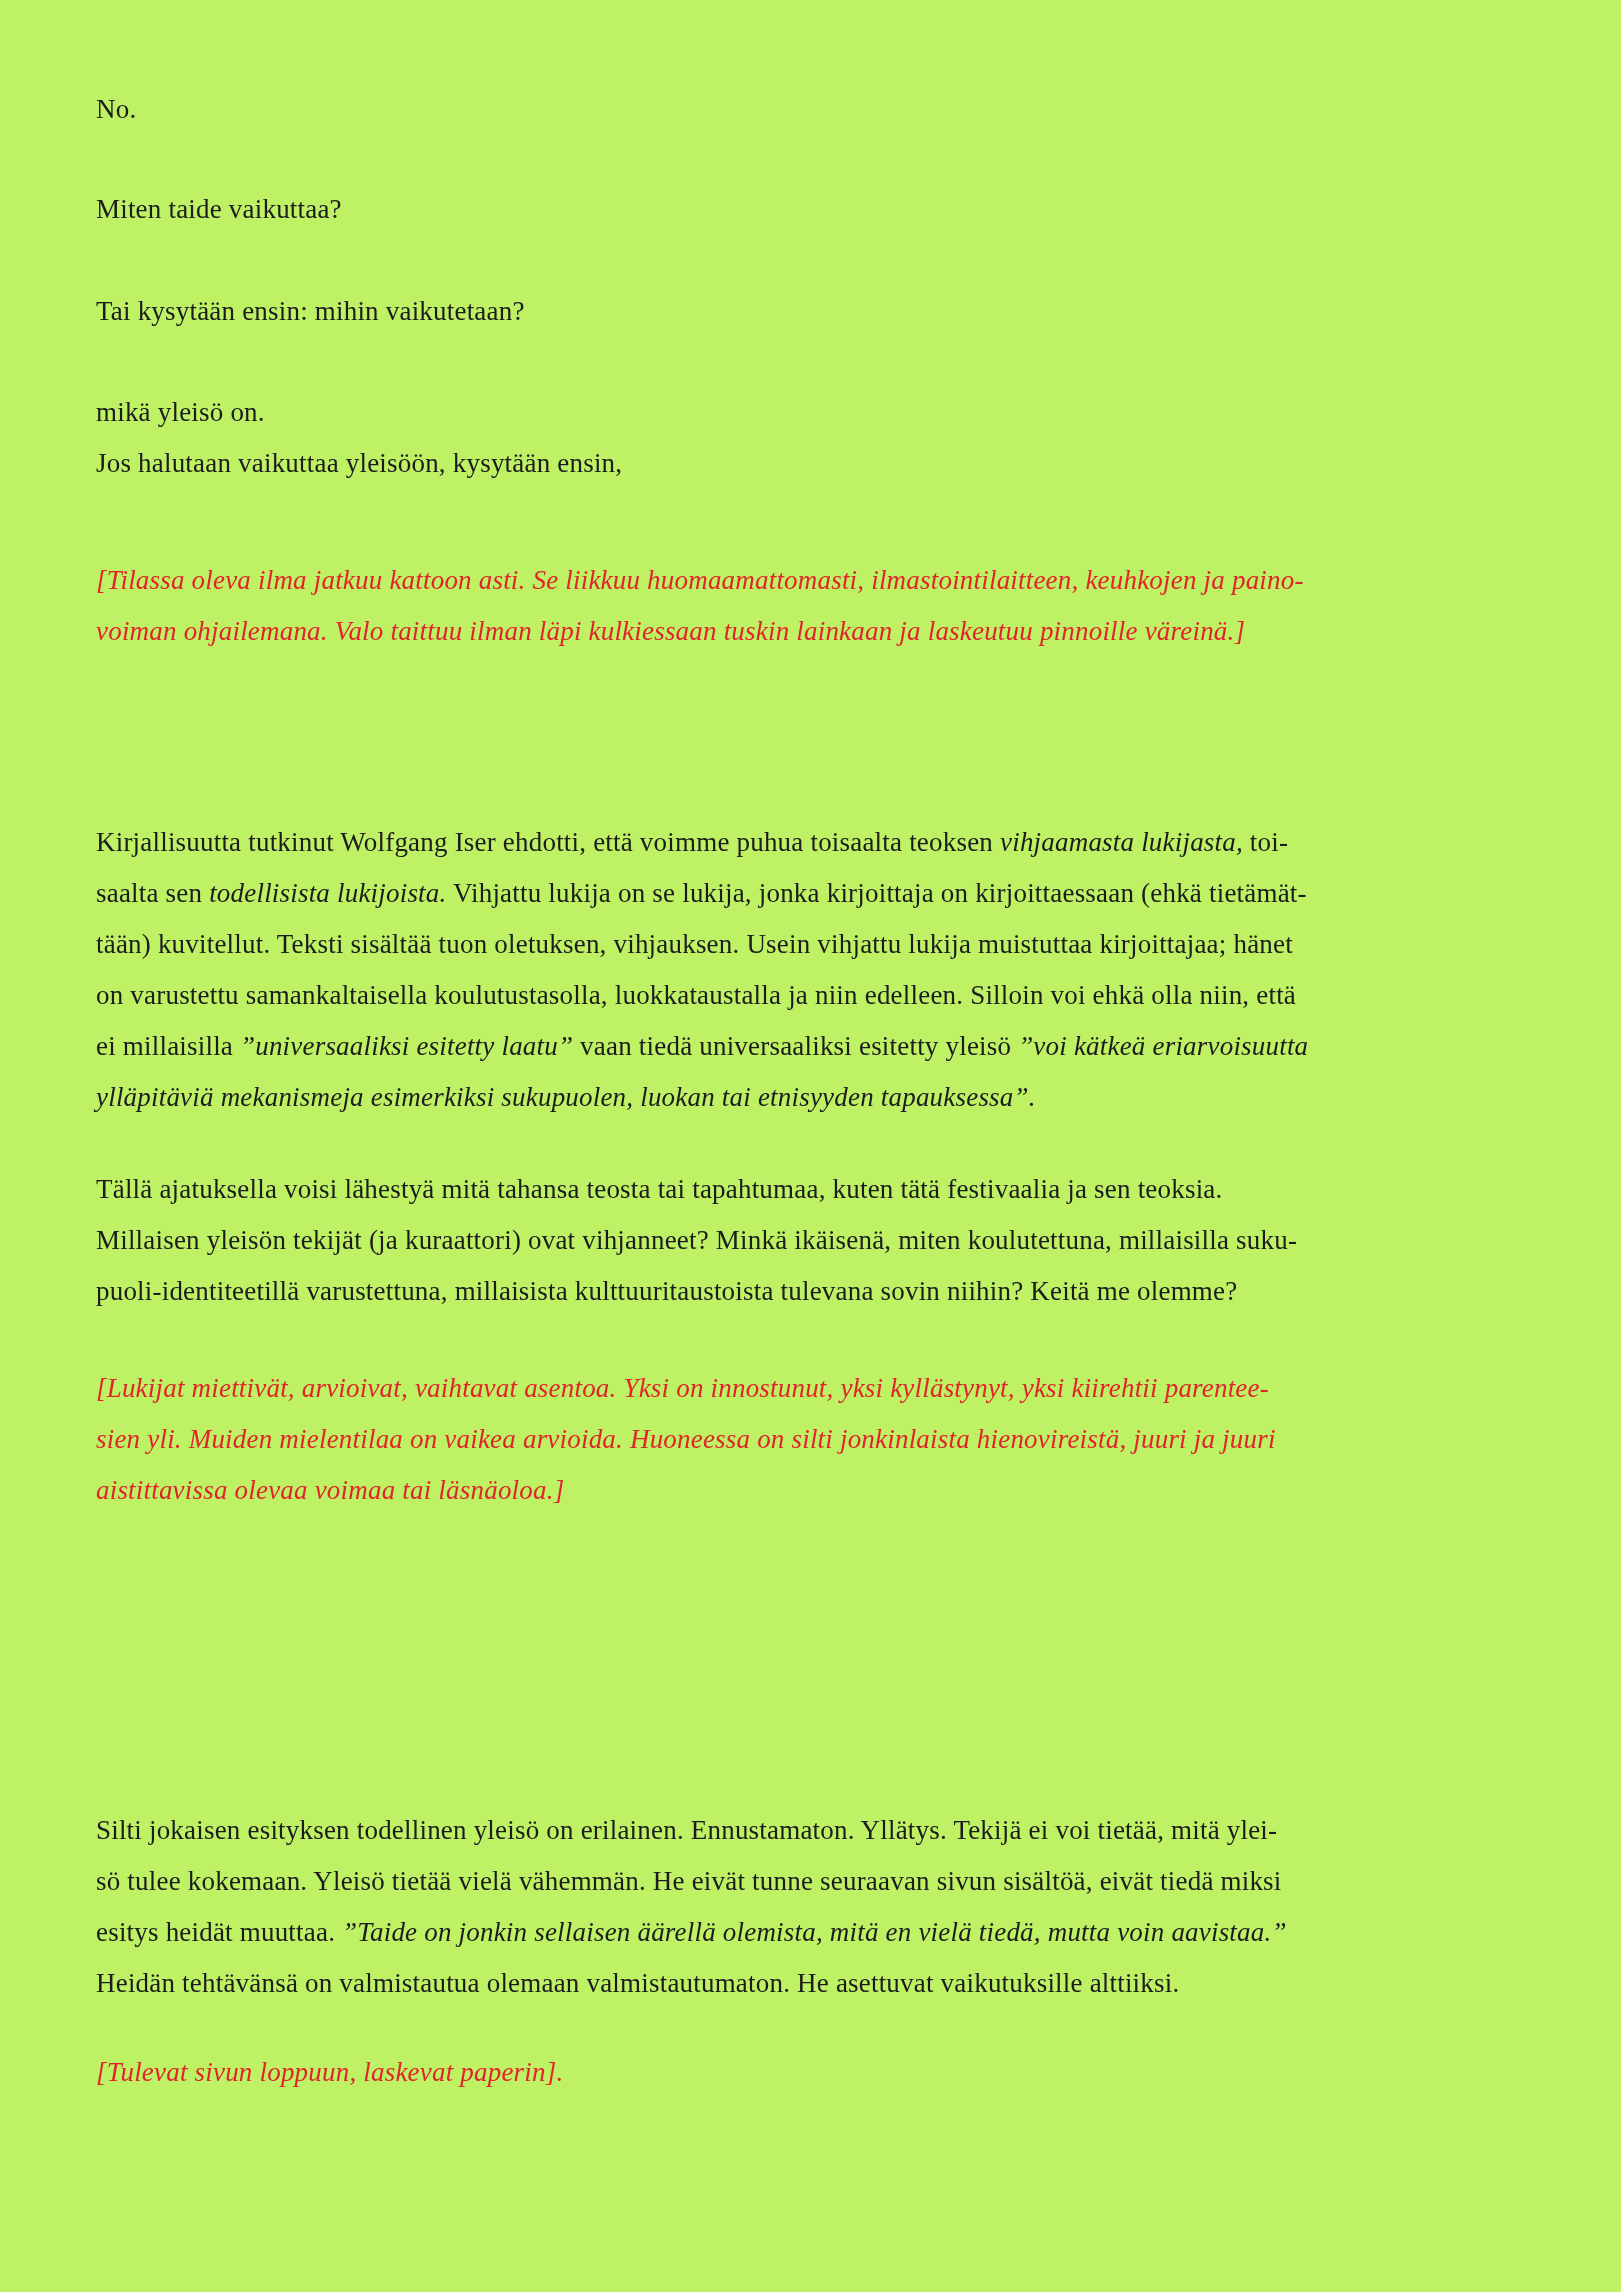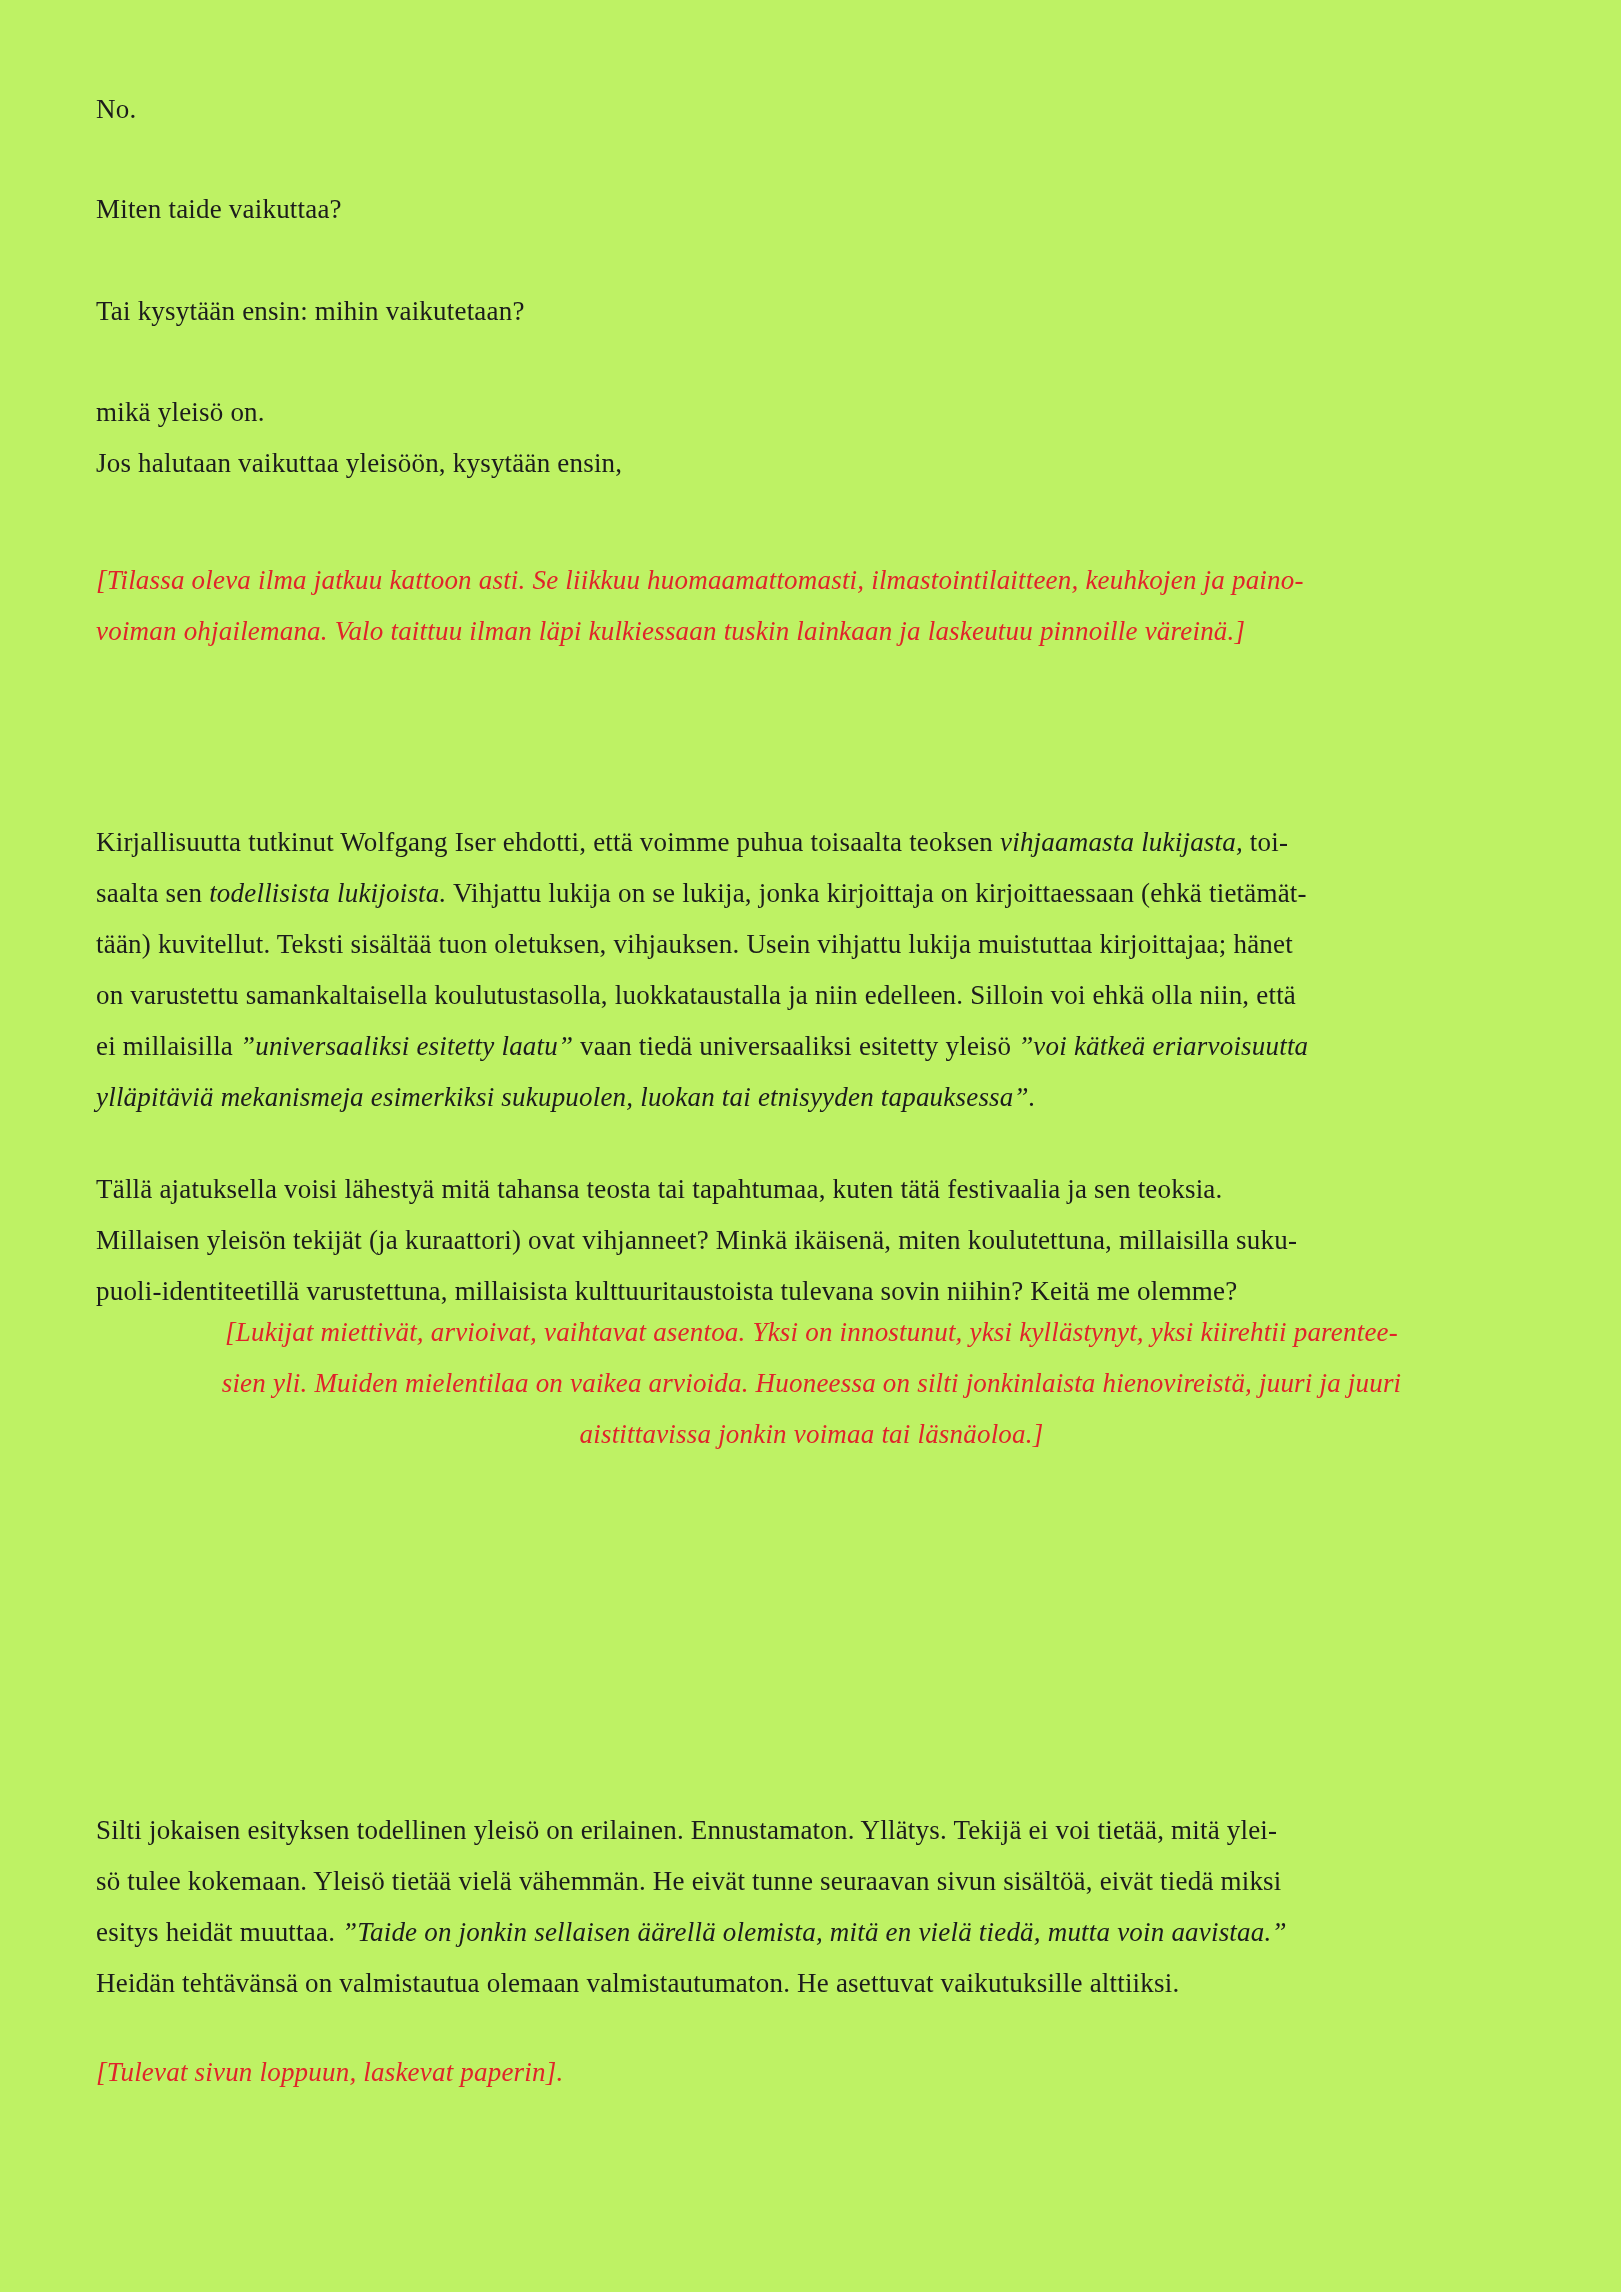--- a/index.html
+++ b/index.html
@@ -63,24 +63,24 @@
         <div class="line"><span>tään) kuvitellut. Teksti sisältää tuon oletuksen, vihjauksen. Usein vihjattu lukija muistuttaa kirjoittajaa; hänet</span></div>
         <div class="line"><span>on varustettu samankaltaisella koulutustasolla, luokkataustalla ja niin edelleen. Silloin voi ehkä olla niin, että</span></div>
         <div class="line"><span>ei millaisilla </span><span class="seg-italic">”universaaliksi esitetty laatu”</span><span> vaan tiedä universaaliksi esitetty yleisö </span><span class="seg-italic">”voi kätkeä eriarvoisuutta</span></div>
         <div class="line"><span class="seg-italic">ylläpitäviä mekanismeja esimerkiksi sukupuolen, luokan tai etnisyyden tapauksessa”.</span></div>
       </div>
       <div class="text-block" style="top: 1164px;">
         <div class="line"><span>Tällä ajatuksella voisi lähestyä mitä tahansa teosta tai tapahtumaa, kuten tätä festivaalia ja sen teoksia.</span></div>
         <div class="line"><span>Millaisen yleisön tekijät (ja kuraattori) ovat vihjanneet? Minkä ikäisenä, miten koulutettuna, millaisilla suku-</span></div>
         <div class="line"><span>puoli-identiteetillä varustettuna, millaisista kulttuuritaustoista tulevana sovin niihin? Keitä me olemme?</span></div>
       </div>
-      <div class="text-block red" style="top: 1307px; text-align: center;">
+      <div class="text-block red" style="top: 1363px;">
         <div class="line"><span>[Lukijat miettivät, arvioivat, vaihtavat asentoa. Yksi on innostunut, yksi kyllästynyt, yksi kiirehtii parentee-</span></div>
         <div class="line"><span>sien yli. Muiden mielentilaa on vaikea arvioida. Huoneessa on silti jonkinlaista hienovireistä, juuri ja juuri</span></div>
-        <div class="line"><span>aistittavissa jonkin voimaa tai läsnäoloa.]</span></div>
+        <div class="line"><span>aistittavissa olevaa voimaa tai läsnäoloa.]</span></div>
       </div>
       <div class="text-block" style="top: 1805px;">
         <div class="line"><span>Silti jokaisen esityksen todellinen yleisö on erilainen. Ennustamaton. Yllätys. Tekijä ei voi tietää, mitä ylei-</span></div>
         <div class="line"><span>sö tulee kokemaan. Yleisö tietää vielä vähemmän. He eivät tunne seuraavan sivun sisältöä, eivät tiedä miksi</span></div>
         <div class="line"><span>esitys heidät muuttaa. </span><span class="seg-italic">”Taide on jonkin sellaisen äärellä olemista, mitä en vielä tiedä, mutta voin aavistaa.”</span></div>
         <div class="line"><span>Heidän tehtävänsä on valmistautua olemaan valmistautumaton. He asettuvat vaikutuksille alttiiksi.</span></div>
       </div>
       <div class="text-block red" style="top: 2047px;">
         <div class="line"><span>[Tulevat sivun loppuun, laskevat paperin].</span></div>
       </div>

